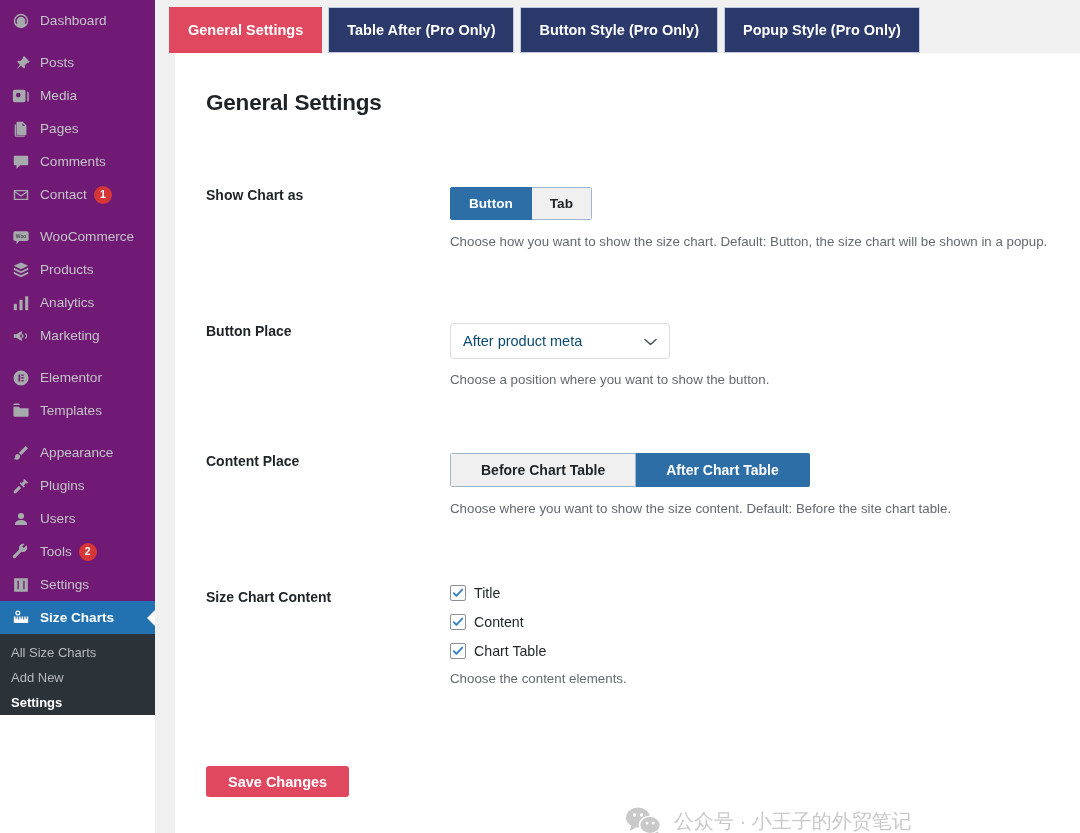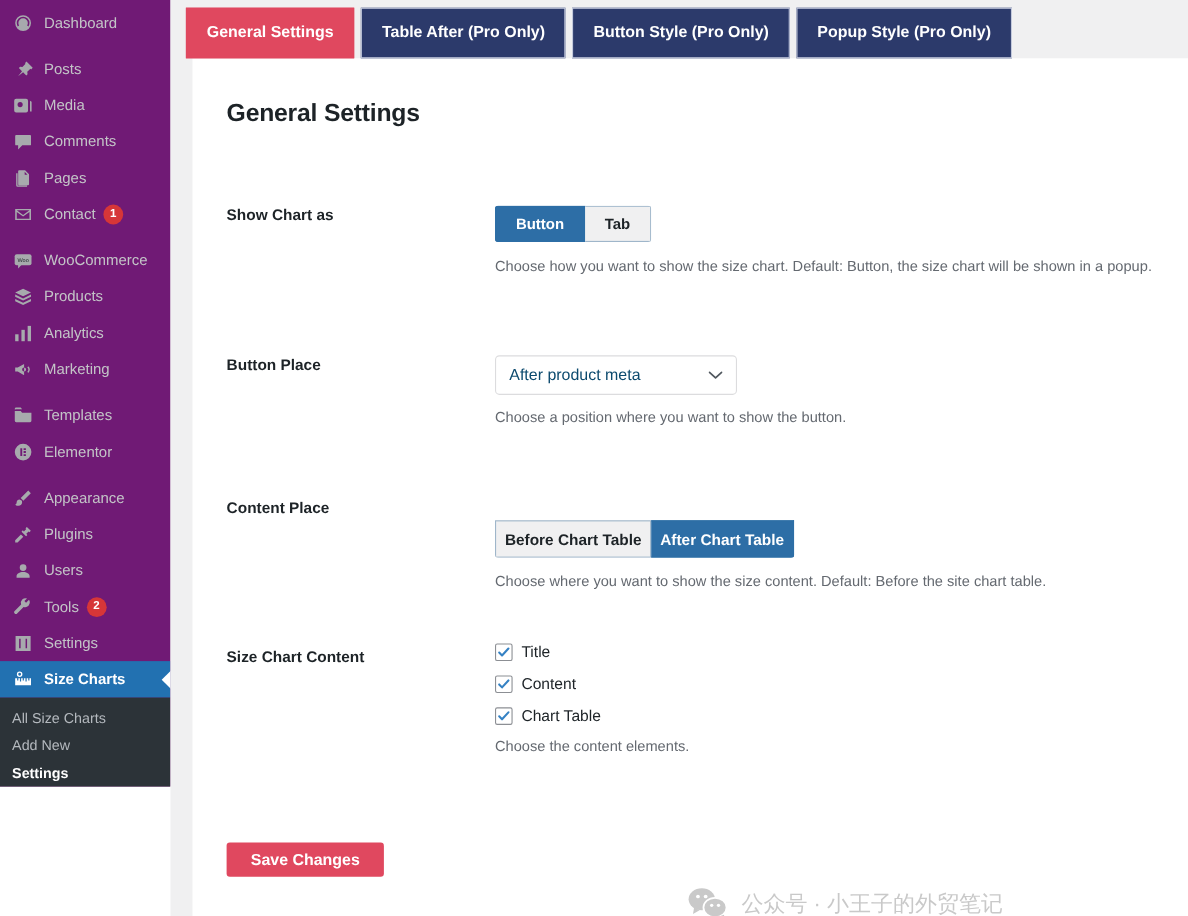--- a/index.html
+++ b/index.html
@@ -136,21 +136,21 @@
   .bg-btn {
     padding: 0 18px; height: 33px;
     display: flex; align-items: center; justify-content: center;
     font-size: 13.6px; font-weight: 700;
     background: #f0f0f1; color: #1d2327;
     border: 1px solid #9fb6ca;
     cursor: pointer; white-space: nowrap;
   }
   .bg-btn + .bg-btn { border-left: none; }
   .bg-btn.sel { background: #2d6ea6; color: #ffffff; border-color: #2d6ea6; font-weight: 700; }
-  .btn-group.wide .bg-btn { padding: 0 8px; height: 34px; font-size: 14px; margin-top: 20px; }
+  .btn-group.wide .bg-btn { padding: 0 30px; height: 34px; font-size: 14px; }
 
   
   .select-box {
     position: relative;
     width: 220px; height: 36px;
     border: 1px solid #dcdcde; border-radius: 4px;
     background: #fff;
     display: flex; align-items: center;
     padding: 0 12px;
     font-size: 14.5px; color: #0c4a6e;
@@ -226,32 +226,32 @@
           <span class="mi-ico">
             <svg width="18" height="18" viewBox="0 0 20 20" fill="currentColor">
               <path d="M3 3h10a2 2 0 0 1 2 2v10a2 2 0 0 1-2 2H3a2 2 0 0 1-2-2V5a2 2 0 0 1 2-2zm4 3.4A2.6 2.6 0 1 0 7 11.6 2.6 2.6 0 0 0 7 6.4zM17 5v11h1.6V6.2z"></path>
             </svg>
           </span>
           <span class="mi-label">Media</span>
         </div>
         <div class="menu-item">
           <span class="mi-ico">
             <svg width="18" height="18" viewBox="0 0 20 20" fill="currentColor">
+              <path d="M6 2h6l4 4v10a1 1 0 0 1-1 1H6a1 1 0 0 1-1-1V3a1 1 0 0 1 1-1zm5.6 1.6V6.4H14.4zM3 5v12a1.6 1.6 0 0 0 1.6 1.6H14v-1.2H4.4V5z"></path>
+            </svg>
+          </span>
+          <span class="mi-label">Pages</span>
+        </div>
+        <div class="menu-item">
+          <span class="mi-ico">
+            <svg width="18" height="18" viewBox="0 0 20 20" fill="currentColor">
               <path d="M3 3h14a1 1 0 0 1 1 1v8.5a1 1 0 0 1-1 1H9.2L5 17.6v-4.1H3a1 1 0 0 1-1-1V4a1 1 0 0 1 1-1z"></path>
             </svg>
           </span>
           <span class="mi-label">Comments</span>
-        </div>
-        <div class="menu-item">
-          <span class="mi-ico">
-            <svg width="18" height="18" viewBox="0 0 20 20" fill="currentColor">
-              <path d="M6 2h6l4 4v10a1 1 0 0 1-1 1H6a1 1 0 0 1-1-1V3a1 1 0 0 1 1-1zm5.6 1.6V6.4H14.4zM3 5v12a1.6 1.6 0 0 0 1.6 1.6H14v-1.2H4.4V5z"></path>
-            </svg>
-          </span>
-          <span class="mi-label">Pages</span>
         </div>
         <div class="menu-item">
           <span class="mi-ico">
             <svg width="18" height="18" viewBox="0 0 20 20" fill="currentColor">
               <path d="M2 4.5h16v11H2zm1.6 1.3L10 10.4l6.4-4.6zm12.8 8.4V7.5L10 12 3.6 7.5v6.7z"></path>
             </svg>
           </span>
           <span class="mi-label">Contact</span>
           <span class="badge">1</span>
         </div>
@@ -289,32 +289,32 @@
             <svg width="18" height="18" viewBox="0 0 20 20" fill="currentColor">
               <path d="M2 8v4h2.6l6.4 3.6V4.4L4.6 8zm13.2-1.4a4.4 4.4 0 0 1 0 6.8l-.9-1.2a2.9 2.9 0 0 0 0-4.4zM13 10a2 2 0 1 1-4 0 2 2 0 0 1 4 0z"></path>
             </svg>
           </span>
           <span class="mi-label">Marketing</span>
         </div>
         <div class="menu-sep"></div>
         <div class="menu-item">
           <span class="mi-ico">
             <svg width="18" height="18" viewBox="0 0 20 20" fill="currentColor">
+              <path d="M10 1.6A8.4 8.4 0 1 0 10 18.4 8.4 8.4 0 0 0 10 1.6zM7.2 6h1.9v8H7.2zm3.3 0h2.3v1.9h-2.3zm0 3h2.3v1.9h-2.3zm0 3.1h2.3V14h-2.3z"></path>
+            </svg>
+          </span>
+          <span class="mi-label">Elementor</span>
+        </div>
+        <div class="menu-item">
+          <span class="mi-ico">
+            <svg width="18" height="18" viewBox="0 0 20 20" fill="currentColor">
               <path d="M1.6 5.2h6l1.4 1.8h9.4V15a1.4 1.4 0 0 1-1.4 1.4H3a1.4 1.4 0 0 1-1.4-1.4zm0-1.6V3A1.4 1.4 0 0 1 3 1.6h4.6L9 3.4H3.4z"></path>
             </svg>
           </span>
           <span class="mi-label">Templates</span>
-        </div>
-        <div class="menu-item">
-          <span class="mi-ico">
-            <svg width="18" height="18" viewBox="0 0 20 20" fill="currentColor">
-              <path d="M10 1.6A8.4 8.4 0 1 0 10 18.4 8.4 8.4 0 0 0 10 1.6zM7.2 6h1.9v8H7.2zm3.3 0h2.3v1.9h-2.3zm0 3h2.3v1.9h-2.3zm0 3.1h2.3V14h-2.3z"></path>
-            </svg>
-          </span>
-          <span class="mi-label">Elementor</span>
         </div>
         <div class="menu-sep"></div>
         <div class="menu-item">
           <span class="mi-ico">
             <svg width="18" height="18" viewBox="0 0 20 20" fill="currentColor">
               <path d="M15.2 2.2 7.6 9.8l2.6 2.6 7.6-7.6zM6.4 11.2c-1.6 0-2.9 1.3-2.9 2.9 0 1.2-.5 1.8-1.5 2.3 1 .8 2.2 1.2 3.4 1.2 2 0 3.6-1.6 3.6-3.6 0-.6-.2-1.2-.5-1.7z"></path>
             </svg>
           </span>
           <span class="mi-label">Appearance</span>
         </div>

